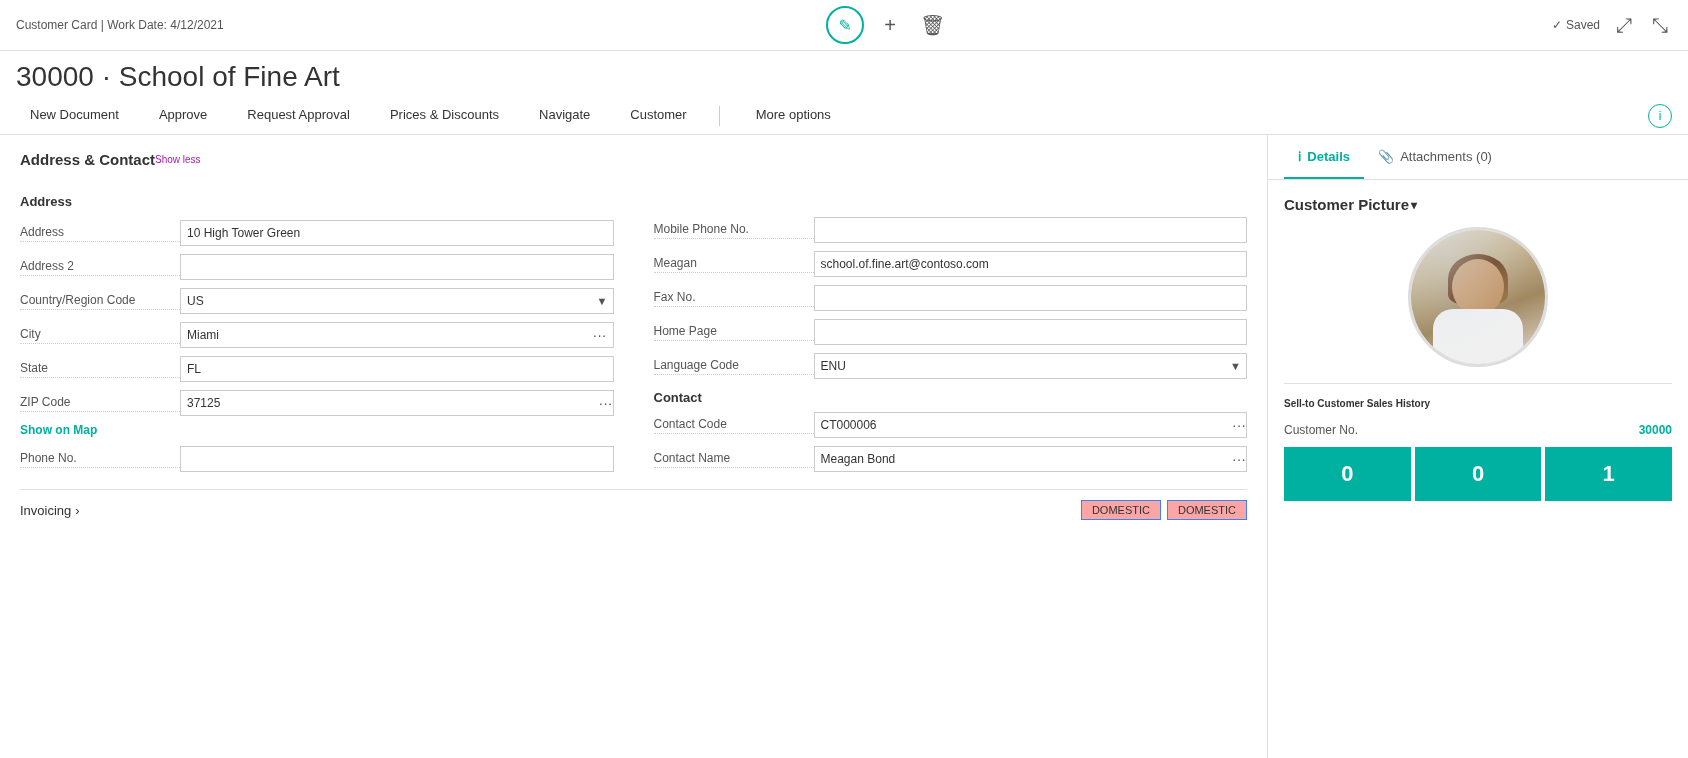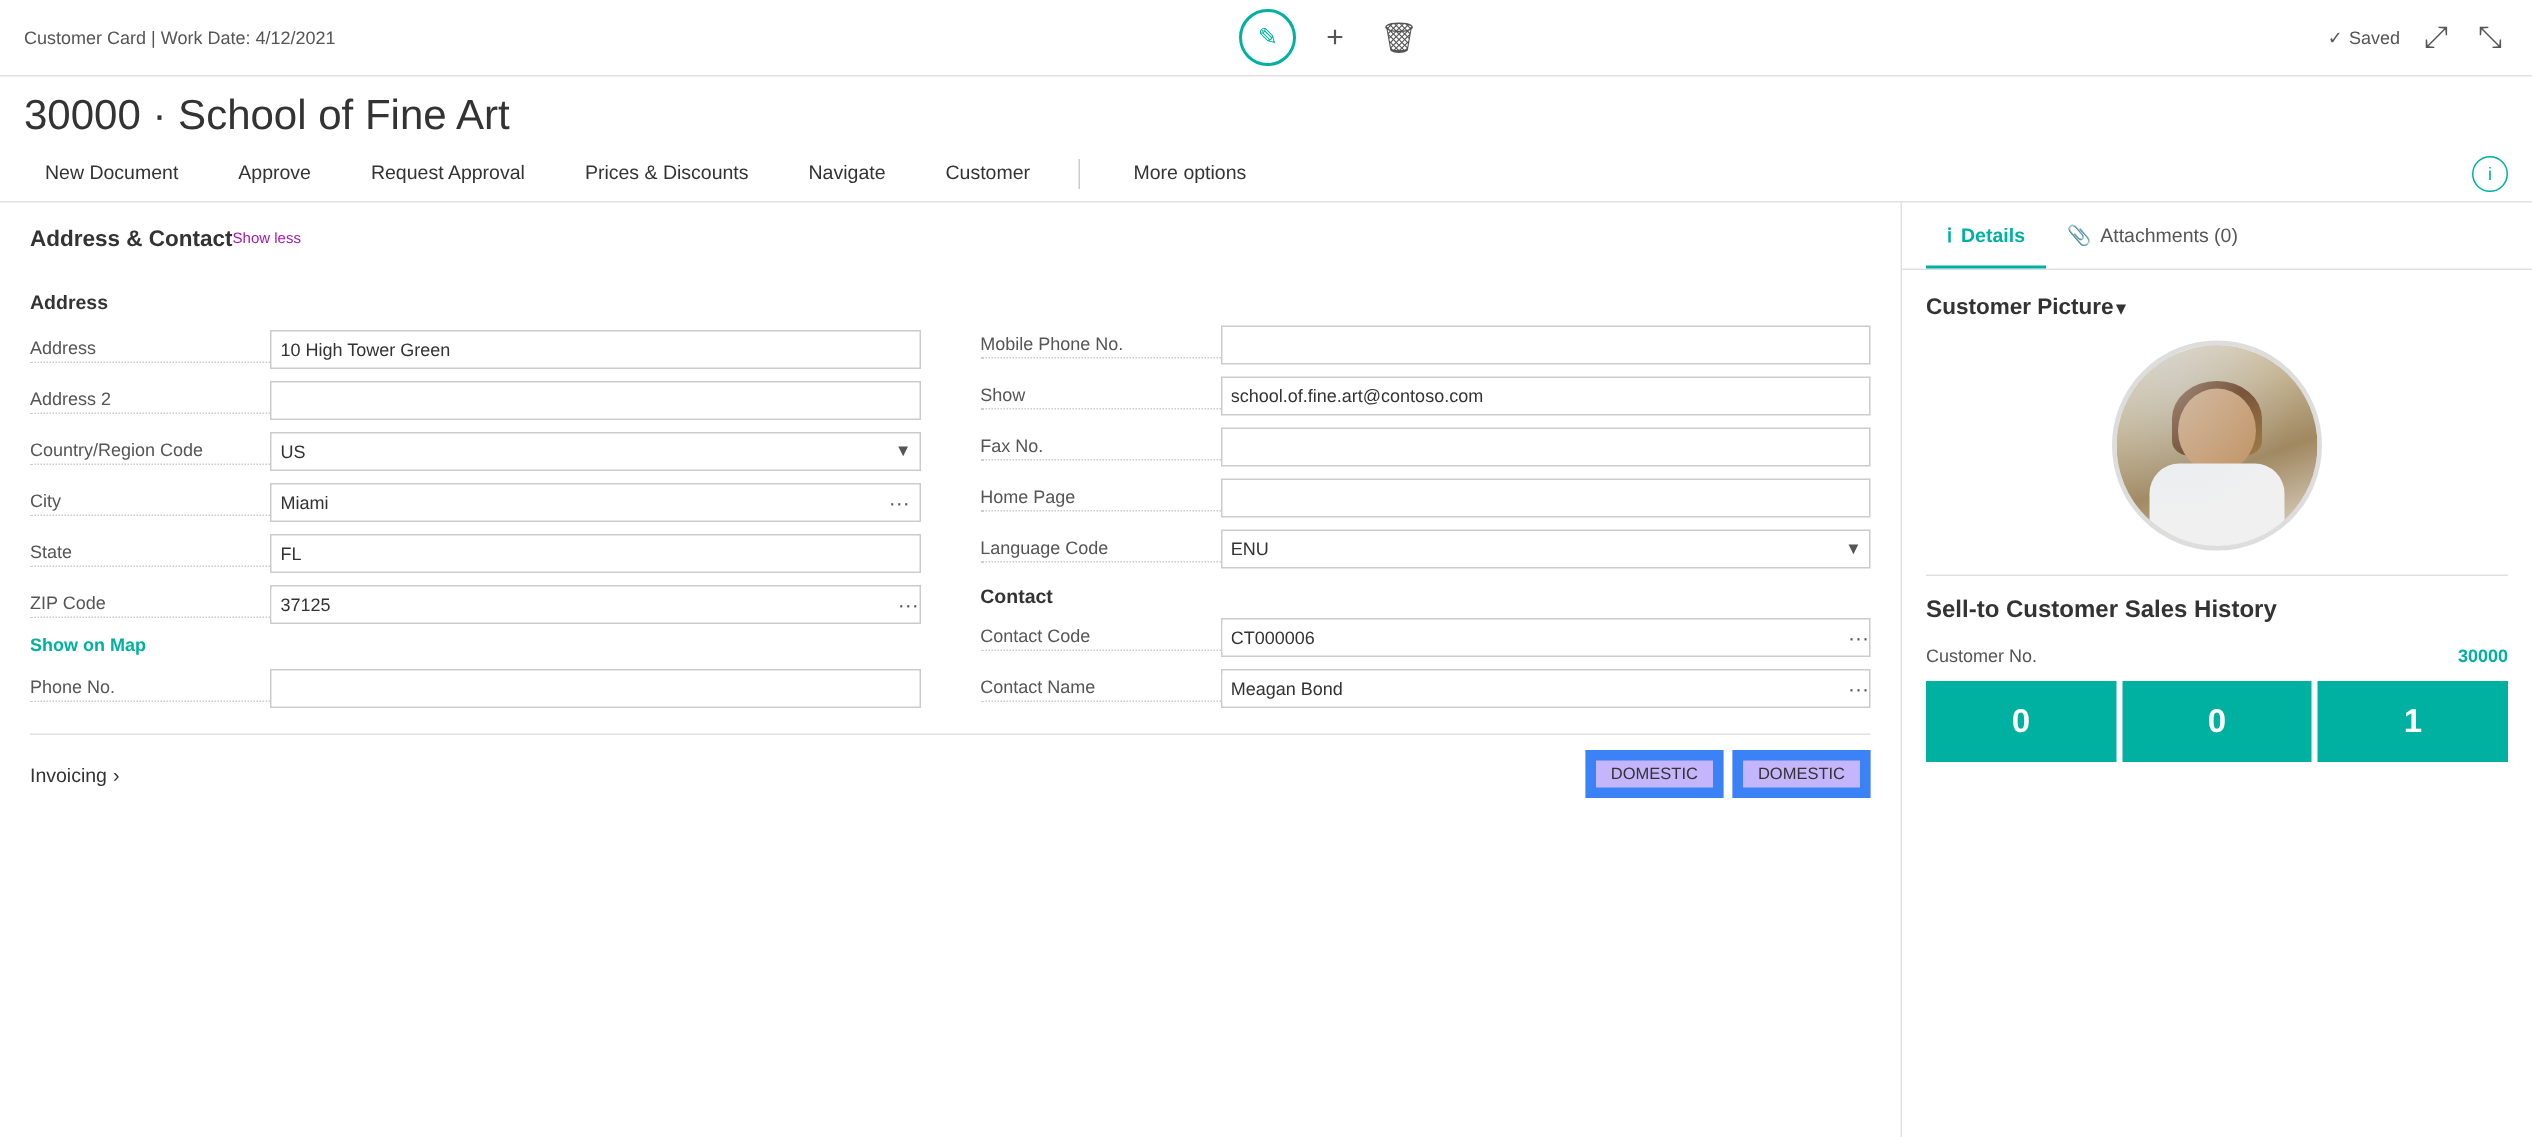--- a/index.html
+++ b/index.html
@@ -116,21 +116,21 @@
     
     .invoicing-bar {
       display: flex; align-items: center; justify-content: space-between;
       padding: 10px 0; border-top: 1px solid #e0e0e0; margin-top: 10px; text-align: center;
     }
     .invoicing-link {
       font-size: 13px; color: #333; cursor: pointer; display: flex; align-items: center; gap: 4px;
     }
     .invoicing-badges { display: flex; gap: 6px; }
     .badge {
-      background: #c4b5fd; border: 7px solid #3b82f6; padding: 3px 10px; font-size: 11px; color: #333;
+      background: #fca5a5; border: 1px solid #3b82f6; padding: 3px 10px; font-size: 11px; color: #333;
     }
 
     
     .left-content::-webkit-scrollbar { width: 8px; }
     .left-content::-webkit-scrollbar-thumb { background: #ccc; border-radius: 4px; }
 
     
     .right-panel {
       width: 420px; flex-shrink: 0; overflow-y: auto; padding: 0;
     }
@@ -186,21 +186,21 @@
       background: #f0f0f0;
     }
     .photo-blur {
       position: absolute; inset: 0;
       background: radial-gradient(ellipse at 30% 20%, rgba(200,220,240,0.3) 0%, transparent 60%);
     }
 
     .divider { border: none; border-top: 1px solid #e0e0e0; margin: 8px 0 14px 0; }
 
     
-    .sales-history-title { font-size: 16px; font-weight: 600; color: #333; margin-bottom: 14px; }
+    .sales-history-title { font-size: 10px; font-weight: 600; color: #333; margin-bottom: 14px; }
     .sales-field-row {
       display: flex; justify-content: space-between; align-items: center;
       margin-bottom: 8px; font-size: 12px;
     }
     .sales-field-label { color: #555; }
     .sales-field-value { color: #00b0a0; font-weight: 600; cursor: pointer; }
 
     .sales-tiles { display: flex; gap: 4px; margin-top: 10px; }
     .sales-tile {
       flex: 1; height: 54px; display: flex; align-items: center; justify-content: center;
@@ -333,21 +333,21 @@
         <div style="height:22px;"></div>
 
         <div class="field-row">
           <div class="field-label">Mobile Phone No.</div>
           <div class="field-value">
             <input class="field-input" type="text" value="" style="">
           </div>
         </div>
 
         <div class="field-row">
-          <div class="field-label">Show</div>
+          <div class="field-label">Meagan</div>
           <div class="field-value">
             <input class="field-input" type="text" value="school.of.fine.art@contoso.com" style="">
           </div>
         </div>
 
         <div class="field-row">
           <div class="field-label">Fax No.</div>
           <div class="field-value">
             <input class="field-input" type="text" value="" style="">
           </div>

